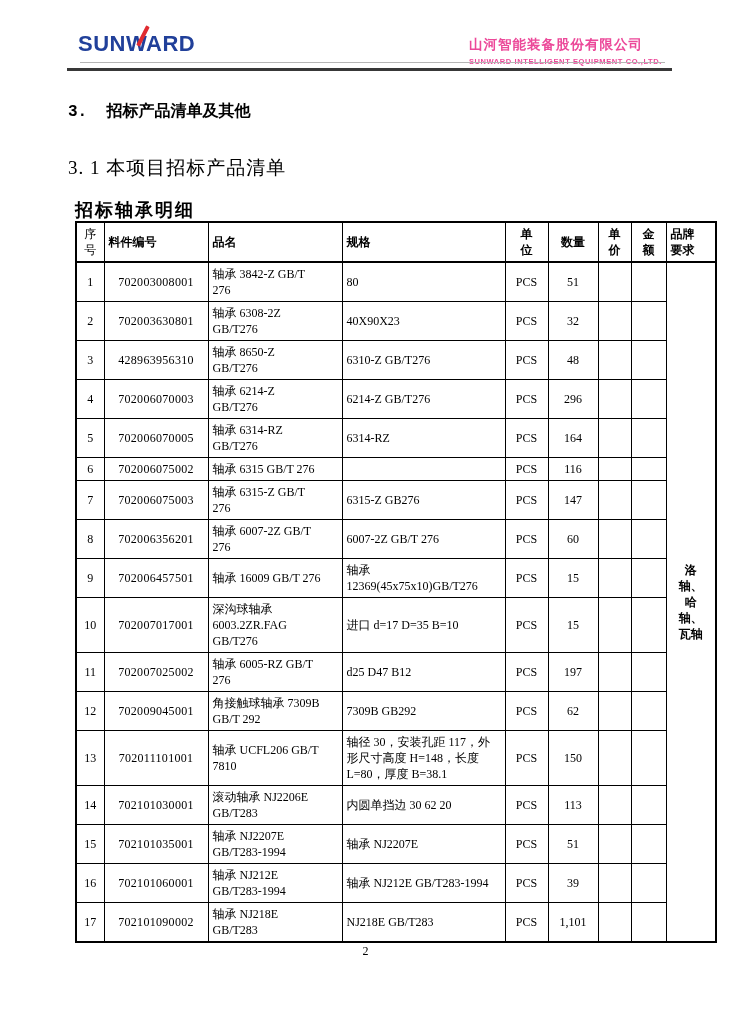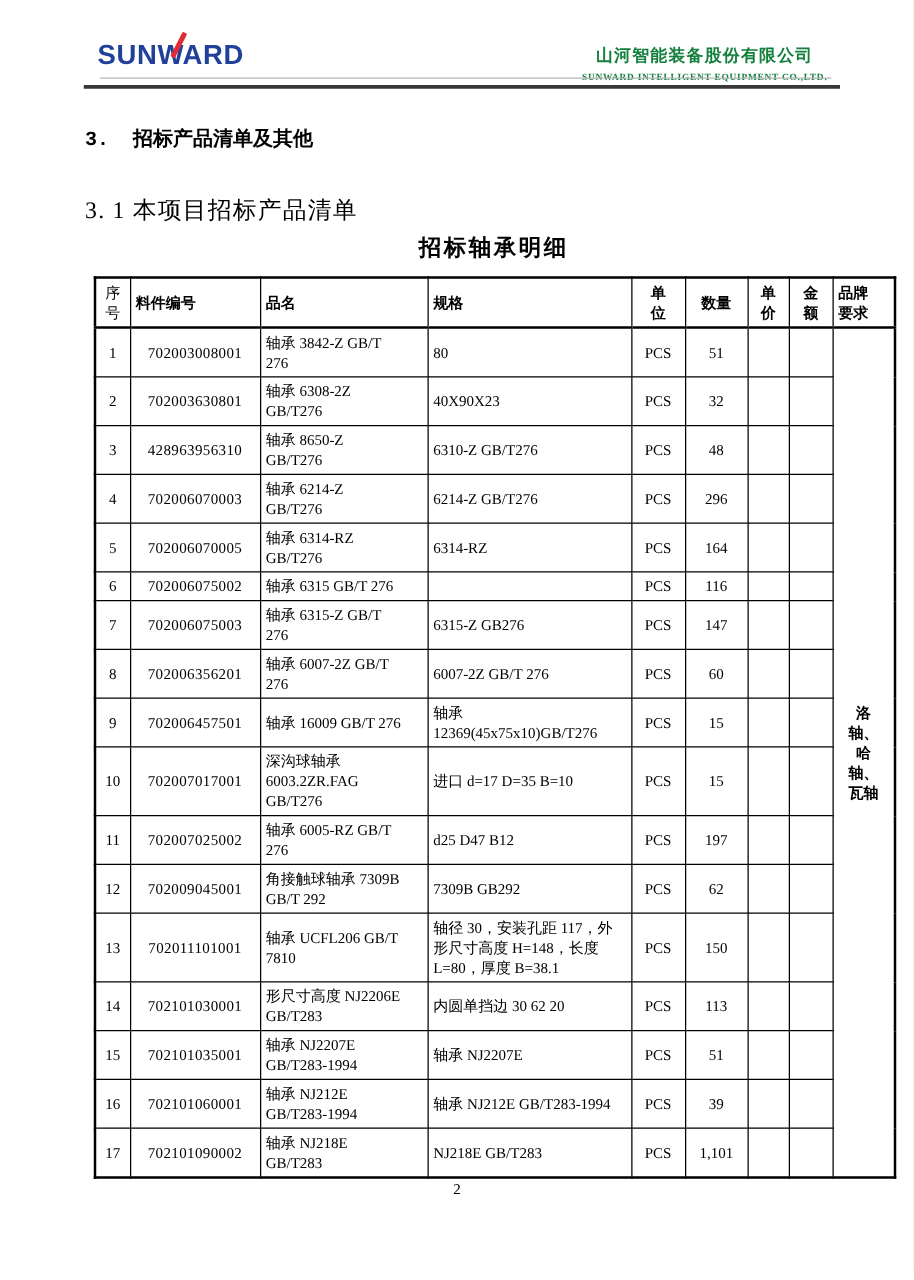--- a/index.html
+++ b/index.html
@@ -23,42 +23,42 @@
   }
   .logo .red-stroke {
     position:absolute; left:63px; top:-6px;
     width:4px; height:22px;
     background:#e02b31;
     transform:rotate(27deg);
     border-radius:1px;
   }
   .company {
     position:absolute; right:69px; top:36px;
-    text-align:center;
-    color:#15803d;
-    font-family:Liberation Serif, serif;
+    text-align:left;
+    color:#ec4899;
+    font-family:Liberation Sans, sans-serif;
   }
   .company-cn { font-size:13.5px; font-weight:bold; letter-spacing:1px; }
   .company-en { font-size:7.5px; font-weight:bold; letter-spacing:0.6px; margin-top:3px; }
   .rule-thin  { position:absolute; left:80px; top:62px; width:585px; height:1px; background:#b5b5b5; }
   .rule-thick { position:absolute; left:67px; top:68px; width:605px; height:3px; background:#383838; }
 
   
   .section-heading {
     position:absolute; left:68px; top:101px;
     font-family:Liberation Mono, monospace;
     font-weight:bold; font-size:16px; white-space:pre;
   }
   .subsection-heading {
     position:absolute; left:68px; top:155px;
     font-size:19px; white-space:pre; letter-spacing:1px;
   }
   .table-title {
-    position:absolute; left:75px; top:186px; width:640px;
-    text-align:center;
+    position:absolute; left:75px; top:198px; width:640px;
+    text-align:left;
     font-family:"Liberation Sans","DejaVu Sans",sans-serif;
     font-weight:bold; font-size:18px; letter-spacing:2px;
   }
 
   
   table.bearings {
     position:absolute; left:75px; top:221px;
     width:640px;
     border-collapse:collapse;
     table-layout:fixed;
@@ -297,21 +297,21 @@
 形尺寸高度 H=148，长度
 L=80，厚度 B=38.1</td>
           <td class="c-unit">PCS</td>
           <td class="c-qty">150</td>
           <td class="c-price"></td>
           <td class="c-amount"></td>
         </tr>
         <tr>
           <td class="c-serial">14</td>
           <td class="c-code">702101030001</td>
-          <td class="c-name">形尺寸高度 NJ2206E
+          <td class="c-name">滚动轴承 NJ2206E
 GB/T283</td>
           <td class="c-spec">内圆单挡边 30 62 20</td>
           <td class="c-unit">PCS</td>
           <td class="c-qty">113</td>
           <td class="c-price"></td>
           <td class="c-amount"></td>
         </tr>
         <tr>
           <td class="c-serial">15</td>
           <td class="c-code">702101035001</td>

